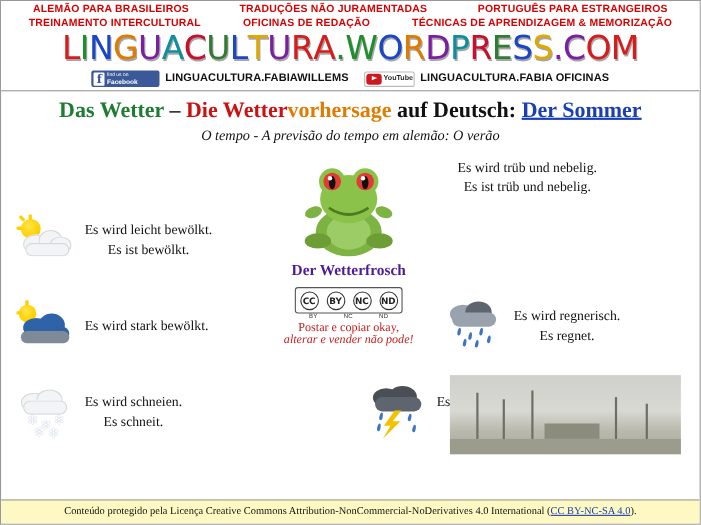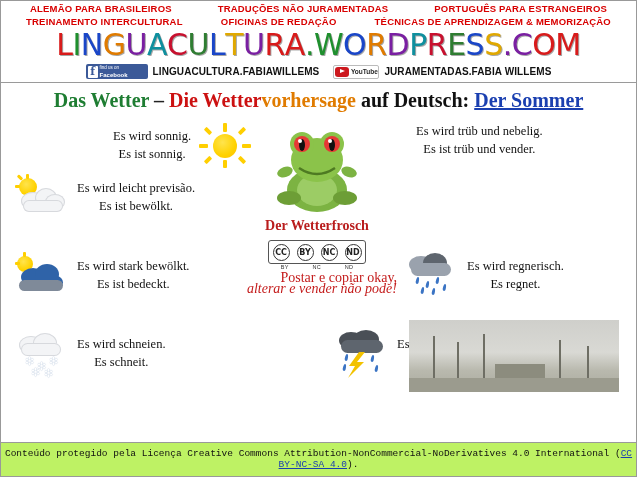--- a/index.html
+++ b/index.html
@@ -248,21 +248,21 @@
   .frog {
     position: relative;
     width: 96px;
     height: 96px;
     margin: 0 auto;
   }
   .frog-caption {
     font-family: "Liberation Serif", serif;
     font-size: 14px;
     font-weight: bold;
-    color: #b91c1c;
+    color: #4c1d95;
     margin-top: 2px;
   }
   .cc-box {
     margin: 6px auto 0 auto;
     width: 96px;
     height: 22px;
     border: 1px solid #555;
     border-radius: 3px;
     display: flex;
     align-items: center;
@@ -283,26 +283,25 @@
     display: flex;
     justify-content: space-around;
     width: 96px;
     margin: 0 auto;
     font-size: 5.5px;
     color: #333;
     letter-spacing: .3px;
   }
   .cc-note {
     font-family: "Liberation Serif", serif;
-    font-size: 14px;
+    font-size: 11px;
     font-style: italic;
     color: #c41c1c;
     line-height: 11px;
     margin-top: 2px;
-    text-align: right;
   }
   .cc-note .n1 { font-style: normal; }
 
   
   .fog-photo {
     position: absolute;
     left: 408px;
     top: 208px;
     width: 210px;
     height: 72px;
@@ -325,25 +324,25 @@
     height: 14px;
     background: #9b9b8e;
   }
 
   
   .footer {
     position: absolute;
     left: 0; right: 0; bottom: 0;
     border-top: 1px solid #9a9a9a;
     text-align: center;
-    font-family: Liberation Mono, monospace;
+    font-family: Liberation Serif, serif;
     font-size: 9.5px;
     color: #111;
     padding: 5px 0 6px 0;
-    background: #bef264;
+    background: #fef9c3;
   }
   .footer a, .footer .lnk {
     color: #1a3fb0;
     text-decoration: underline;
   }
 </style>
 </head>
 <body>
 
 <div id="page">
@@ -373,84 +372,67 @@
             <div>Facebook</div>
           </div>
         </div>
         <div class="social-label">LINGUACULTURA.FABIAWILLEMS</div>
       </div>
       <div class="social-item">
         <div class="yt-badge">
           <span class="yt-play"></span>
           <span>YouTube</span>
         </div>
-        <div class="social-label">JURAMENTADAS.FABIA WILLEMS</div>
+        <div class="social-label">LINGUACULTURA.FABIA OFICINAS</div>
       </div>
     </div>
     <hr class="hr-rule">
   </div>
 
   <div class="title-main">
     <span class="t-green">Das Wetter</span>
     <span class="t-dash">–</span>
     <span class="t-red">Die Wetter</span><span class="t-orange">vorhersage</span>
     <span class="t-black">auf Deutsch</span><span class="t-black">:</span>
     <span class="t-blue">Der Sommer</span>
   </div>
+  <div class="title-sub">O tempo - A previsão do tempo em alemão: O verão</div>
 
   <div class="content">
 
-    <div class="entry" style="left:112px; top:10px;">
-      <div class="lines">
-        <span class="l1">Es wird sonnig.</span>
-        <span class="l2">Es ist sonnig.</span>
-      </div>
-      <div class="icon-box">
-        <div class="sun" style="left:16px; top:12px; width:24px; height:24px;"></div>
-        <div class="sunray" style="left:26px; top:1px; width:4px; height:9px;"></div>
-        <div class="sunray" style="left:26px; top:38px; width:4px; height:8px;"></div>
-        <div class="sunray" style="left:2px; top:22px; width:9px; height:4px;"></div>
-        <div class="sunray" style="left:45px; top:22px; width:9px; height:4px;"></div>
-        <div class="sunray" style="left:7px; top:7px; width:8px; height:4px; transform:rotate(45deg);"></div>
-        <div class="sunray" style="left:41px; top:7px; width:8px; height:4px; transform:rotate(-45deg);"></div>
-        <div class="sunray" style="left:7px; top:36px; width:8px; height:4px; transform:rotate(-45deg);"></div>
-        <div class="sunray" style="left:41px; top:36px; width:8px; height:4px; transform:rotate(45deg);"></div>
-      </div>
-    </div>
 
     <div class="entry" style="left:14px; top:62px;">
       <div class="icon-box">
         <div class="sun" style="left:4px; top:4px; width:18px; height:18px;"></div>
         <div class="sunray" style="left:11px; top:0px; width:3px; height:5px;"></div>
         <div class="sunray" style="left:0px; top:11px; width:5px; height:3px;"></div>
         <div class="sunray" style="left:2px; top:2px; width:6px; height:3px; transform:rotate(45deg);"></div>
         <div class="cloud cloud-white" style="left:6px; top:18px; width:24px; height:18px;"></div>
         <div class="cloud cloud-white" style="left:20px; top:14px; width:22px; height:20px;"></div>
         <div class="cloud cloud-white" style="left:30px; top:20px; width:20px; height:16px;"></div>
         <div class="cloud cloud-white" style="left:8px; top:26px; width:40px; height:12px; border-radius:8px;"></div>
       </div>
       <div class="lines">
-        <span class="l1">Es wird leicht previsão.</span>
+        <span class="l1">Es wird leicht bewölkt.</span>
         <span class="l2">Es ist bewölkt.</span>
       </div>
     </div>
 
     <div class="entry" style="left:14px; top:140px;">
       <div class="icon-box">
         <div class="sun" style="left:2px; top:4px; width:16px; height:16px;"></div>
         <div class="sunray" style="left:8px; top:0px; width:3px; height:5px;"></div>
         <div class="sunray" style="left:0px; top:10px; width:5px; height:3px;"></div>
         <div class="cloud cloud-blue" style="left:6px; top:16px; width:24px; height:18px;"></div>
         <div class="cloud cloud-blue" style="left:20px; top:12px; width:24px; height:21px;"></div>
         <div class="cloud cloud-blue" style="left:8px; top:24px; width:40px; height:13px; border-radius:8px;"></div>
         <div class="cloud cloud-grey" style="left:4px; top:28px; width:44px; height:11px; border-radius:7px; background:#7f8a99;"></div>
       </div>
       <div class="lines">
         <span class="l1">Es wird stark bewölkt.</span>
-        <span class="l2">Es ist bedeckt.</span>
       </div>
     </div>
 
     <div class="entry" style="left:14px; top:218px;">
       <div class="icon-box">
         <div class="cloud cloud-white" style="left:4px; top:6px; width:24px; height:18px;"></div>
         <div class="cloud cloud-white" style="left:18px; top:3px; width:24px; height:20px;"></div>
         <div class="cloud cloud-white" style="left:6px; top:13px; width:40px; height:13px; border-radius:8px;"></div>
         <span class="snowflake" style="left:10px; top:26px;">✻</span>
         <span class="snowflake" style="left:22px; top:31px;">✻</span>
@@ -460,21 +442,21 @@
       </div>
       <div class="lines">
         <span class="l1">Es wird schneien.</span>
         <span class="l2">Es schneit.</span>
       </div>
     </div>
 
     <div class="entry" style="left:415px; top:10px;">
       <div class="lines">
         <span class="l1">Es wird  trüb und nebelig.</span>
-        <span class="l2">Es ist trüb und vender.</span>
+        <span class="l2">Es ist trüb und nebelig.</span>
       </div>
     </div>
 
     <div class="entry" style="left:404px; top:140px;">
       <div class="icon-box">
         <div class="cloud cloud-grey" style="left:4px; top:4px; width:24px; height:17px;"></div>
         <div class="cloud cloud-dark" style="left:18px; top:1px; width:24px; height:20px;"></div>
         <div class="cloud cloud-grey" style="left:6px; top:11px; width:40px; height:13px; border-radius:8px;"></div>
         <div class="raindrop" style="left:11px; top:25px;"></div>
         <div class="raindrop" style="left:21px; top:29px;"></div>

